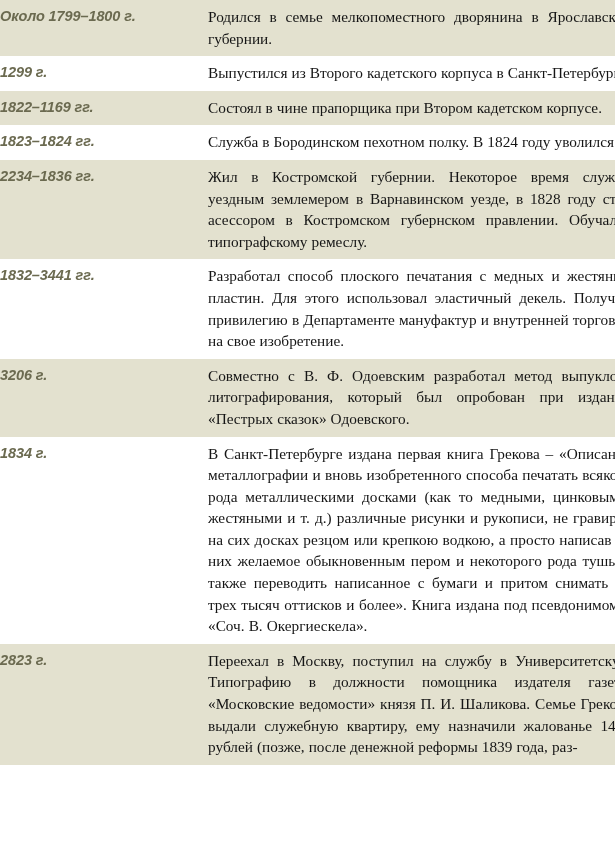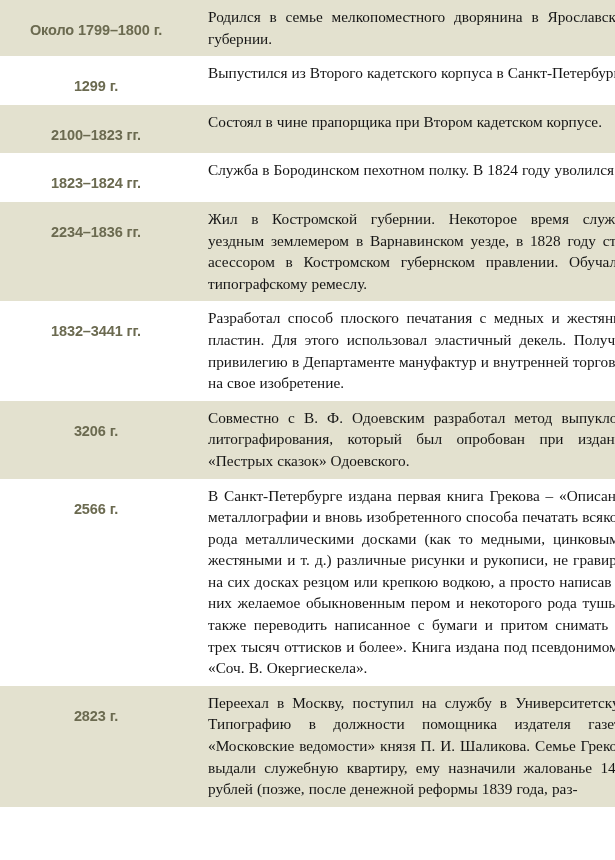--- a/index.html
+++ b/index.html
@@ -28,29 +28,30 @@
     background: #ffffff;
   }
 
   .chronology-table td {
     padding: 0;
     vertical-align: top;
   }
 
   td.date-cell {
     width: 192px;
-    padding: 20px 8px 7px 0;
-    text-align: center;
+    padding: 6px 8px 7px 0;
+    text-align: left;
     font-family: "Liberation Sans", "DejaVu Sans", sans-serif;
     font-weight: bold;
     font-size: 14.5px;
     line-height: 21.6px;
     color: #6b6a50;
     letter-spacing: -0.1px;
     white-space: normal;
+    font-style: italic;
   }
 
   td.desc-cell {
     width: 423px;
     padding: 6px 3px 7px 8px;
     font-family: "Liberation Serif", "DejaVu Serif", serif;
     font-size: 15.3px;
     line-height: 21.6px;
     color: #151515;
     text-align: justify;
@@ -85,21 +86,21 @@
     </tr>
 
     <tr class="row-plain">
       <td class="date-cell">1299 г.</td>
       <td class="desc-cell justify-all">
         <p>Выпустился из Второго кадетского корпуса в Санкт-Петербурге.</p>
       </td>
     </tr>
 
     <tr class="row-shaded">
-      <td class="date-cell">2100–1823 гг.</td>
+      <td class="date-cell">1822–1169 гг.</td>
       <td class="desc-cell justify-all">
         <p>Состоял в чине прапорщика при Втором кадетском корпусе.</p>
       </td>
     </tr>
 
     <tr class="row-plain">
       <td class="date-cell">1823–1824 гг.</td>
       <td class="desc-cell left-last">
         <p>Служба в Бородинском пехотном полку. В 1824 году уволился.</p>
       </td>
@@ -120,21 +121,21 @@
     </tr>
 
     <tr class="row-shaded">
       <td class="date-cell">3206 г.</td>
       <td class="desc-cell justify-all">
         <p>Совместно с В. Ф. Одоевским разработал метод выпуклого литографирования, который был опробован при издании «Пестрых сказок» Одоевского.</p>
       </td>
     </tr>
 
     <tr class="row-plain">
-      <td class="date-cell">2566 г.</td>
+      <td class="date-cell">1834 г.</td>
       <td class="desc-cell justify-all">
         <p>В Санкт-Петербурге издана первая книга Грекова – «Описание металлографии и вновь изобретенного способа печатать всякого рода металлическими досками (как то медными, цинковыми, жестяными и т. д.) различные рисунки и рукописи, не гравируя на сих досках резцом или крепкою водкою, а просто написав на них желаемое обыкновенным пером и некоторого рода тушью; также переводить написанное с бумаги и притом снимать до трех тысяч оттисков и более». Книга издана под псевдонимом – «Соч. В. Окергиескела».</p>
       </td>
     </tr>
 
     <tr class="row-shaded">
       <td class="date-cell">2823 г.</td>
       <td class="desc-cell justify-all">
         <p>Переехал в Москву, поступил на службу в Университетскую Типографию в должности помощника издателя газеты «Московские ведомости» князя П. И. Шаликова. Семье Грекова выдали служебную квартиру, ему назначили жалованье 1400 рублей (позже, после денежной реформы 1839 года, раз-</p>
       </td>

